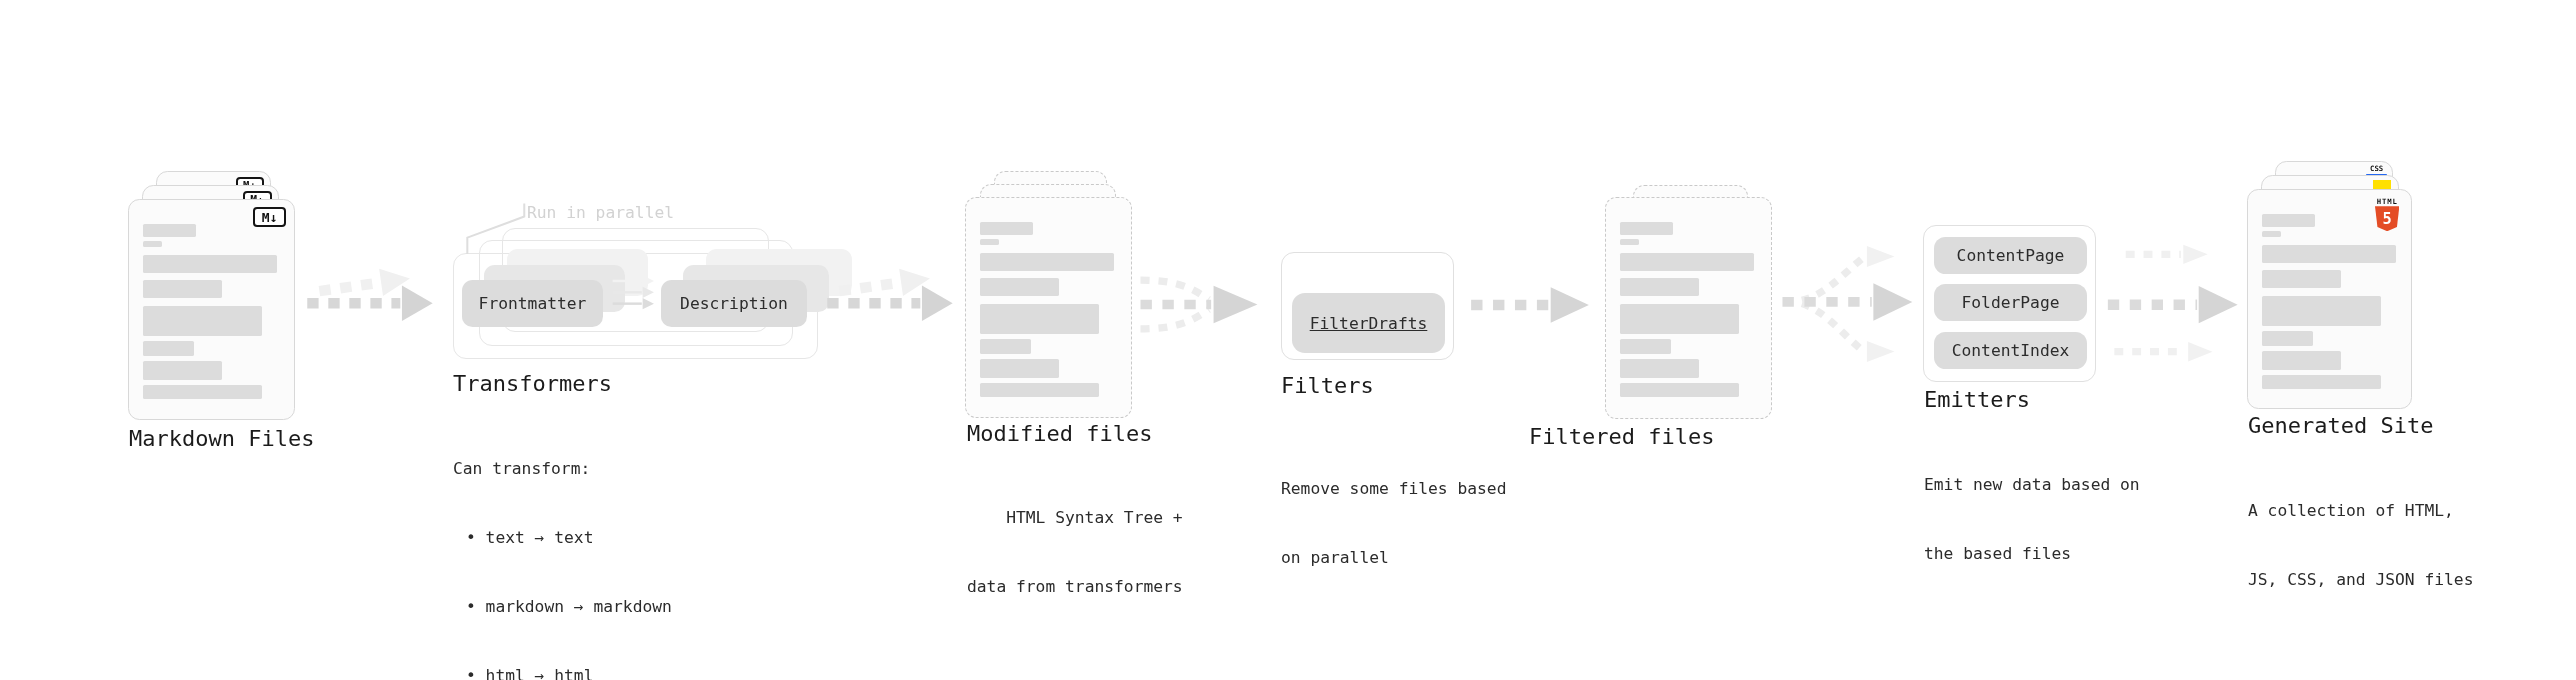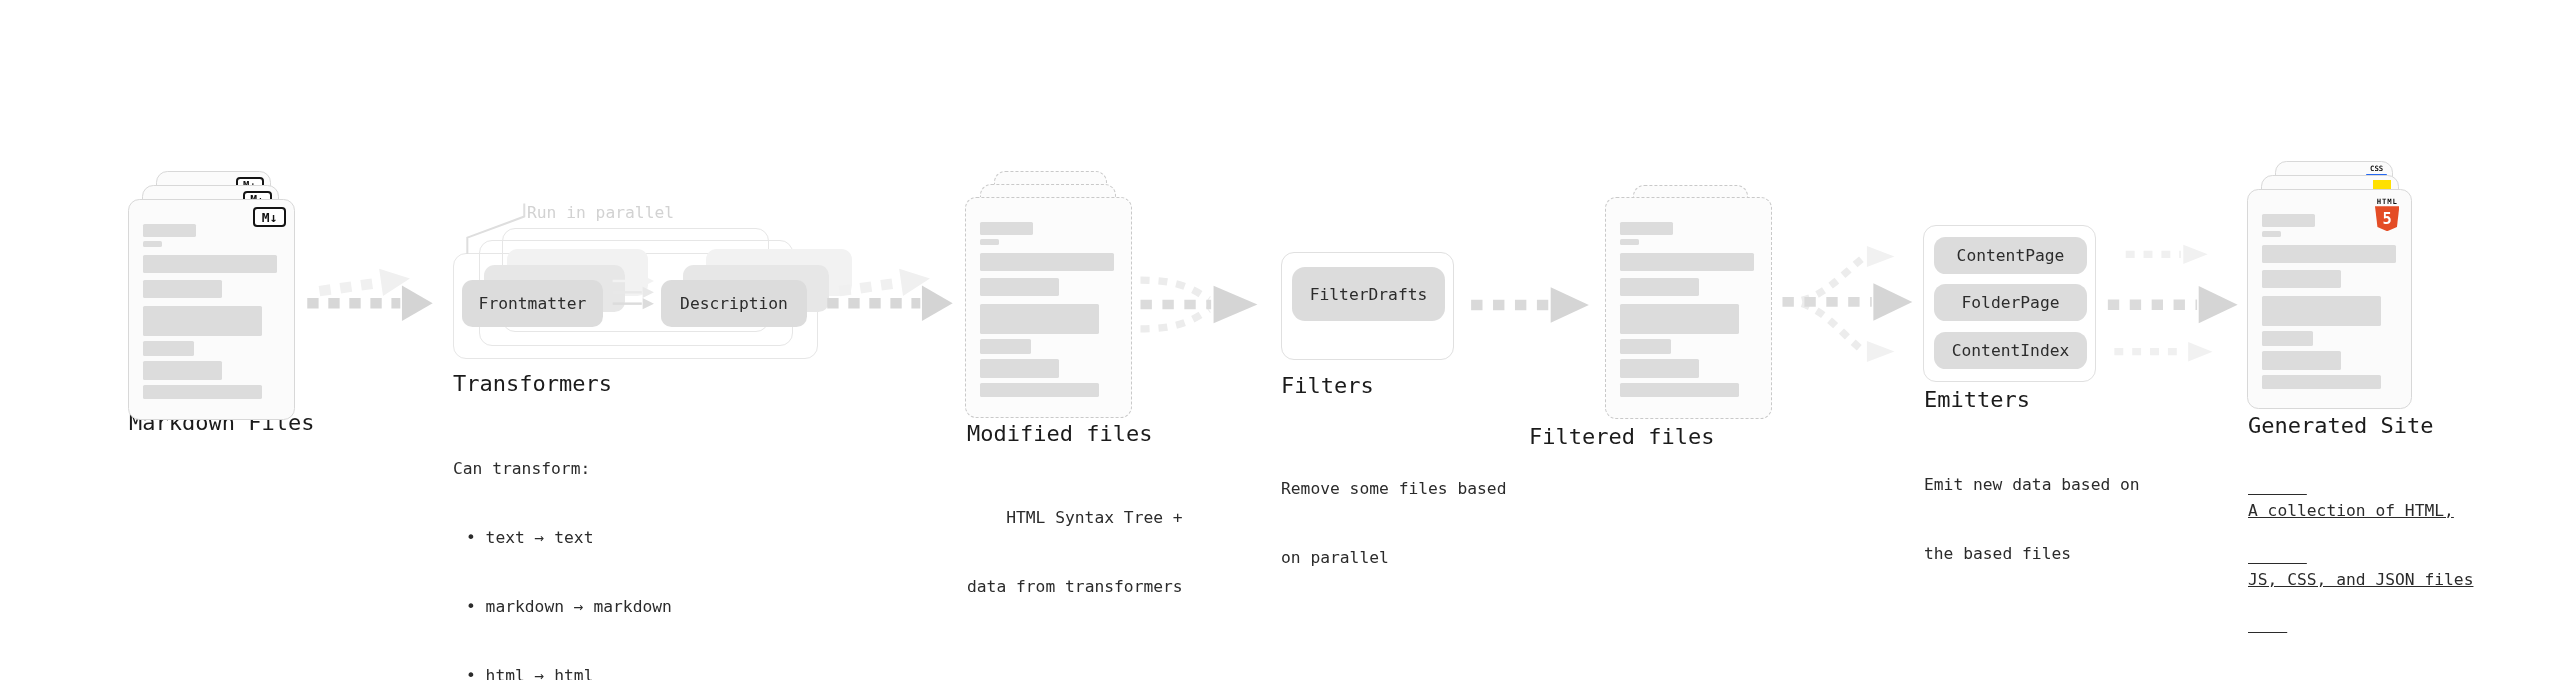--- a/index.html
+++ b/index.html
@@ -49,21 +49,21 @@
       <div class="md-badge" style="right:8.1px;top:7.3px;width:32.5px;height:19.5px;font-size:13px;">M↓</div>
       <div class="bar" style="left:14px;top:24.4px;width:53px;height:12.2px;"></div>
       <div class="bar" style="left:14px;top:41px;width:18.7px;height:5.7px;"></div>
       <div class="bar" style="left:14px;top:55px;width:134px;height:18px;"></div>
       <div class="bar" style="left:14px;top:80px;width:79px;height:18px;"></div>
       <div class="bar" style="left:14px;top:106px;width:119px;height:30px;"></div>
       <div class="bar" style="left:14px;top:141px;width:51px;height:14.6px;"></div>
       <div class="bar" style="left:14px;top:161px;width:79px;height:18.7px;"></div>
       <div class="bar" style="left:14px;top:185px;width:119px;height:14px;"></div>
     </div>
-    <div class="ttl" style="left:129px;top:412px;">Markdown Files</div>
+    <div class="ttl" style="left:129px;top:428px;">Markdown Files</div>
   </div>
 
   <svg class="arrow" style="left:299px;top:262px;" width="146" height="89" viewBox="0 0 180 110">
     <g transform="rotate(-8 25 36)">
       <line x1="25" y1="36" x2="100" y2="36" stroke="#f0f0f0" stroke-width="13" stroke-dasharray="14 12"></line>
       <polygon points="102,19 102,53 138,36" fill="#f0f0f0"></polygon>
     </g>
     <line x1="10" y1="51" x2="125" y2="51" stroke="#d7d7d7" stroke-width="13" stroke-dasharray="14 12"></line>
     <polygon points="127,29 127,73 165,51" fill="#d4d4d4"></polygon>
   </svg>
@@ -135,21 +135,21 @@
 
   <svg class="arrow" style="left:1134px;top:272px;" width="134" height="65" viewBox="0 0 165 80">
     <path d="M8,10 C50,10 70,18 92,34" fill="none" stroke="#ececec" stroke-width="9" stroke-dasharray="11 11"></path>
     <path d="M8,70 C50,70 70,62 92,46" fill="none" stroke="#ececec" stroke-width="9" stroke-dasharray="11 11"></path>
     <line x1="8" y1="40" x2="95" y2="40" stroke="#dbdbdb" stroke-width="12" stroke-dasharray="14 13"></line>
     <polygon points="98,17 98,63 152,40" fill="#d5d5d5"></polygon>
   </svg>
 
   <div>
     <div class="frame" style="left:1281px;top:252px;width:173px;height:108px;border-color:#e0e0e0;"></div>
-    <div class="chip" style="left:1292px;top:267px;width:153px;height:54px;border-radius:13px;">FilterDrafts</div>
+    <div class="chip" style="left:1292px;top:293px;width:153px;height:60px;border-radius:13px;text-decoration:underline;">FilterDrafts</div>
     <div class="ttl" style="left:1281px;top:375px;">Filters</div>
     <div class="desc" style="left:1281px;top:431px;">
       <div>Remove some files based</div>
       <div>on parallel</div>
     </div>
   </div>
 
   <svg class="arrow" style="left:1463px;top:283px;" width="134" height="44" viewBox="0 0 165 54">
     <line x1="10" y1="27" x2="105" y2="27" stroke="#d9d9d9" stroke-width="13" stroke-dasharray="14 13"></line>
     <polygon points="108,5 108,49 155,27" fill="#d5d5d5"></polygon>
@@ -220,20 +220,20 @@
       <div class="bar" style="left:14px;top:24.4px;width:53px;height:12.2px;"></div>
       <div class="bar" style="left:14px;top:41px;width:18.7px;height:5.7px;"></div>
       <div class="bar" style="left:14px;top:55px;width:134px;height:18px;"></div>
       <div class="bar" style="left:14px;top:80px;width:79px;height:18px;"></div>
       <div class="bar" style="left:14px;top:106px;width:119px;height:30px;"></div>
       <div class="bar" style="left:14px;top:141px;width:51px;height:14.6px;"></div>
       <div class="bar" style="left:14px;top:161px;width:79px;height:18.7px;"></div>
       <div class="bar" style="left:14px;top:185px;width:119px;height:14px;"></div>
     </div>
     <div class="ttl" style="left:2248px;top:415px;text-align:center;">Generated Site</div>
-    <div class="desc" style="left:2248px;top:453px;text-decoration:underline;">
+    <div class="desc" style="left:2248px;top:453px;">
       <div>A collection of HTML,</div>
       <div>JS, CSS, and JSON files</div>
     </div>
   </div>
 
 </div>
 
 
 </body></html>

